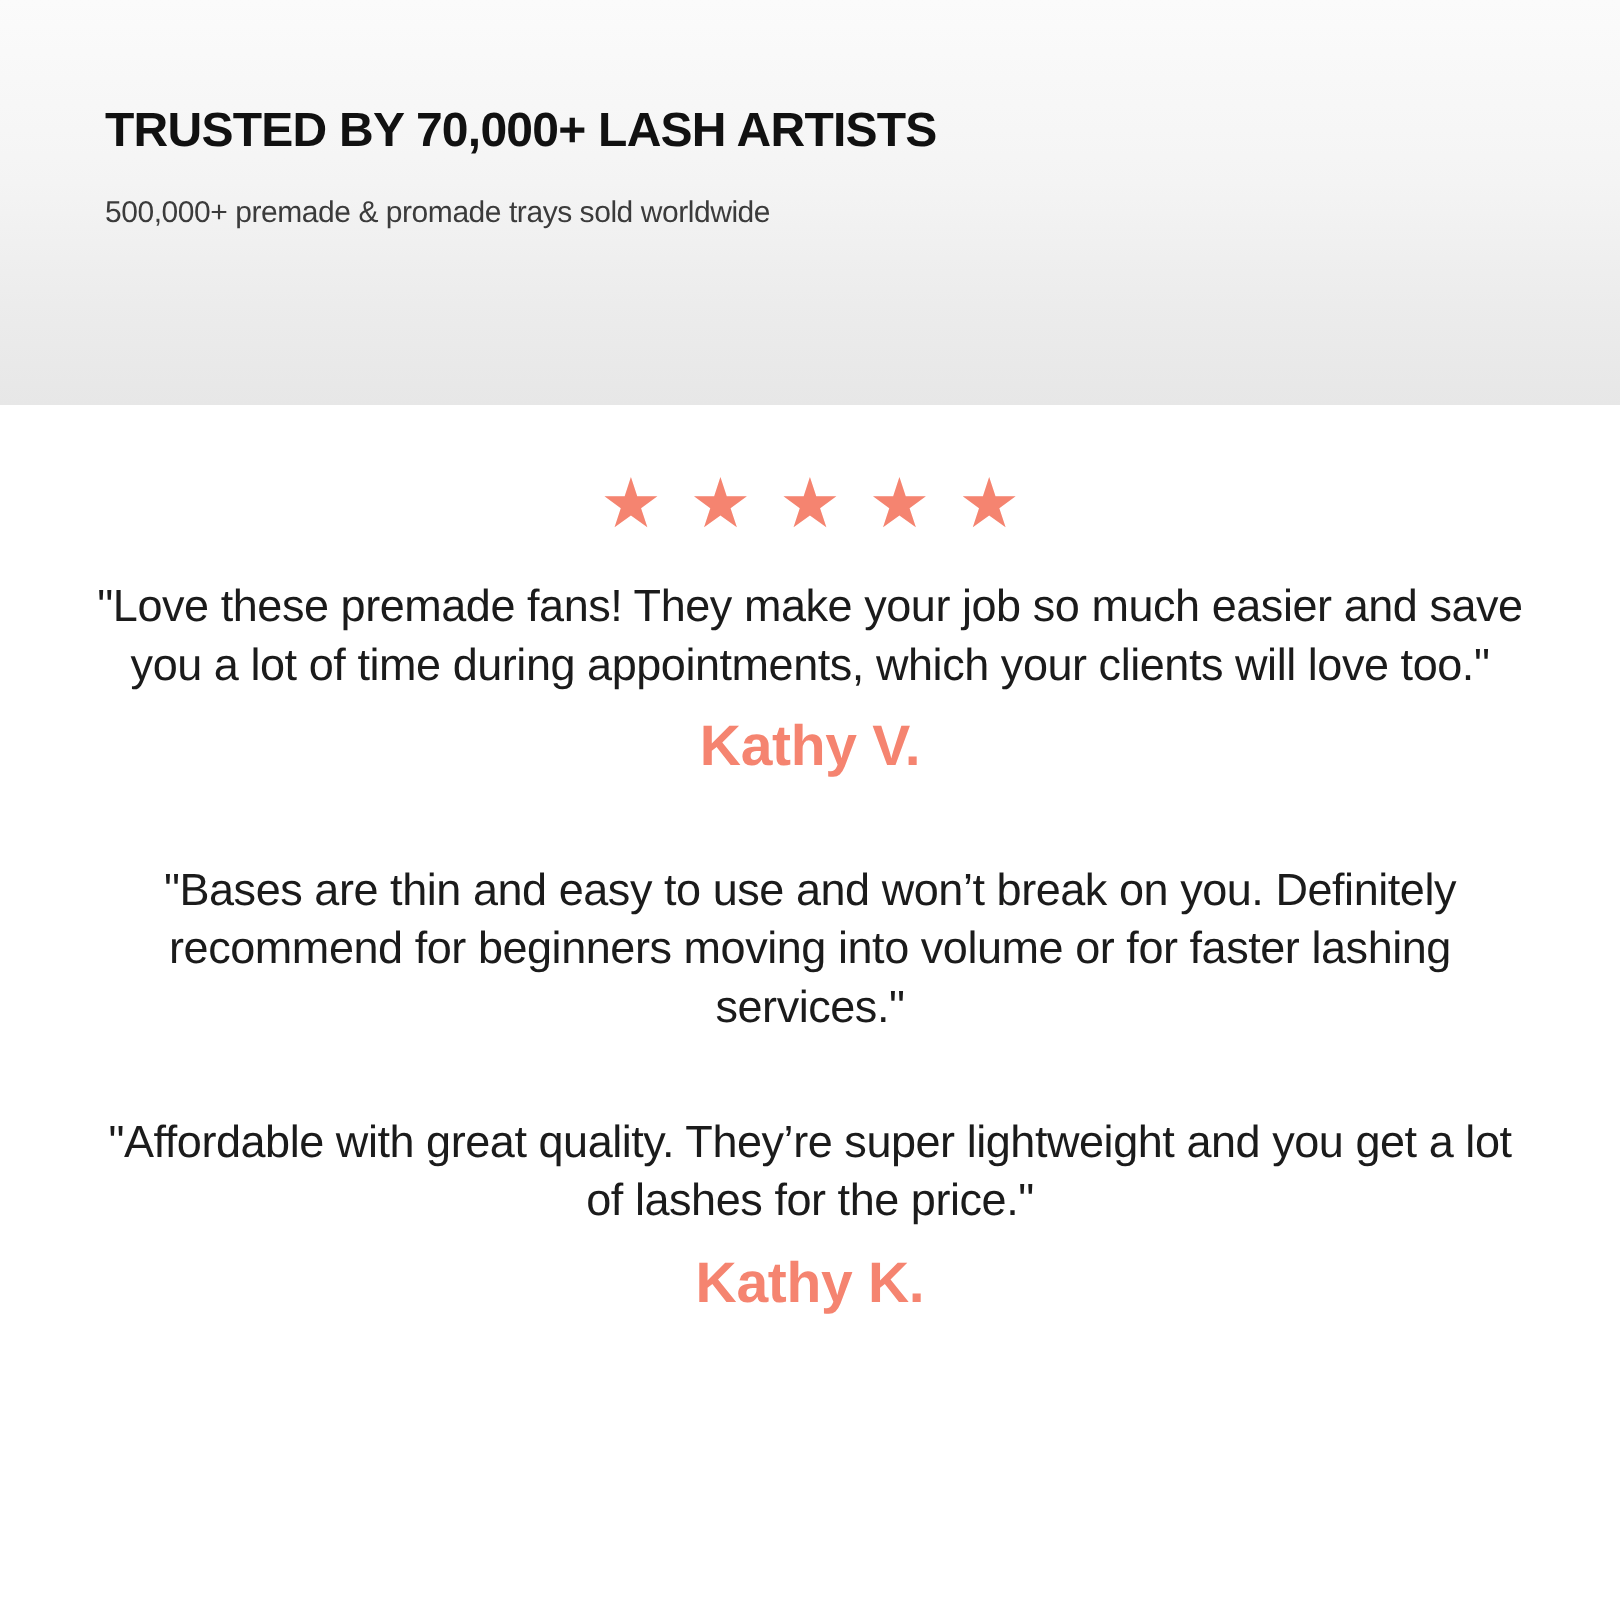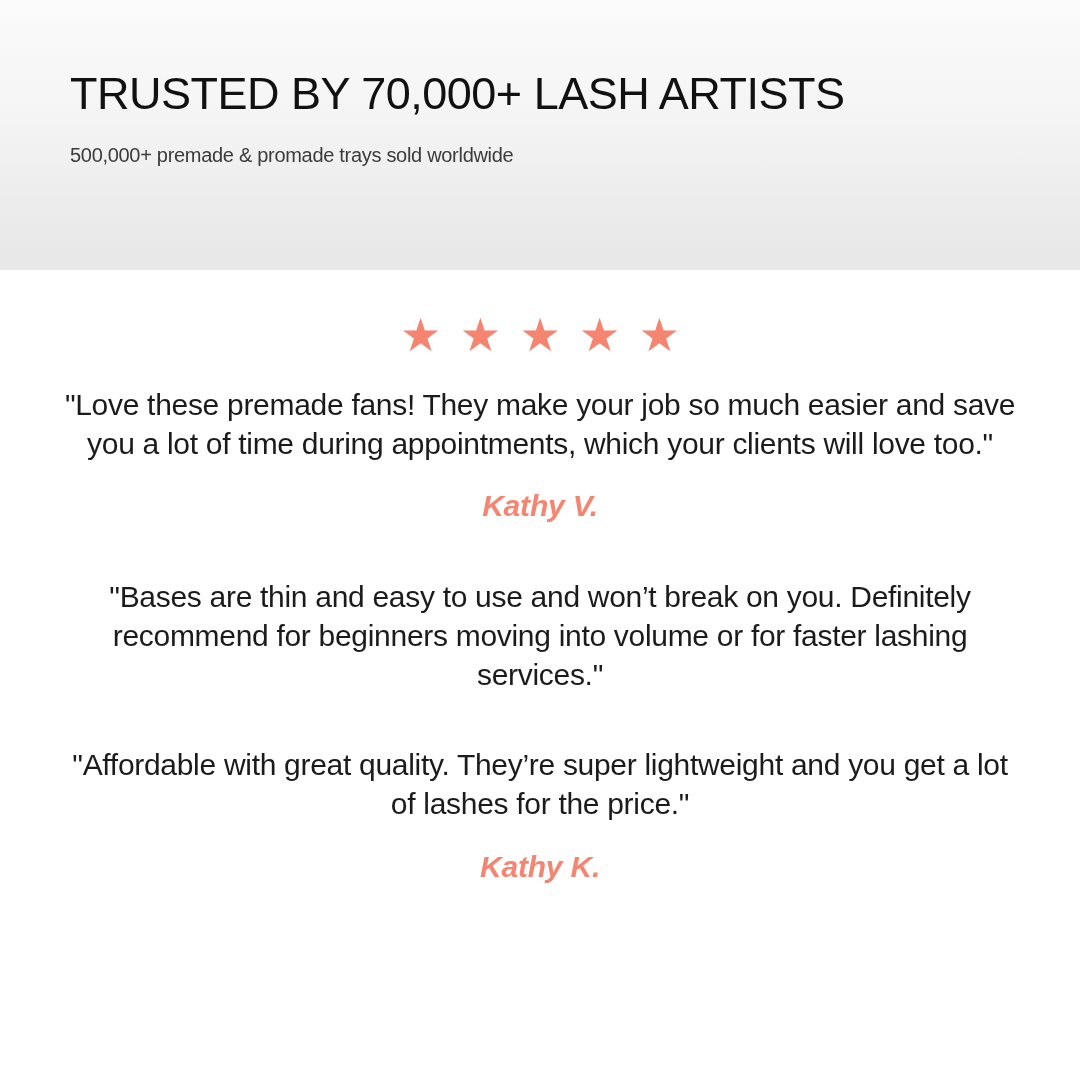--- a/index.html
+++ b/index.html
@@ -23,22 +23,22 @@
   
   .header {
     position: relative;
     width: 1080px;
     height: 270px;
     background: linear-gradient(180deg, #fbfbfb 0%, #f4f4f4 45%, #ececec 75%, #e7e7e7 100%);
     box-sizing: border-box;
     padding: 70px 60px 0 70px;
   }
   .header-title {
-    font-size: 45px;
-    font-weight: normal;
+    font-size: 32px;
+    font-weight: bold;
     letter-spacing: -0.5px;
     color: #111111;
     line-height: 1.05;
     margin: 0;
     white-space: nowrap;
   }
   .header-sub {
     margin: 26px 0 0 0;
     font-size: 20px;
     font-weight: 400;
@@ -76,26 +76,25 @@
   }
   .quote {
     font-size: 30px;
     line-height: 1.29;
     color: #1b1b1b;
     letter-spacing: -0.3px;
     margin: 0 auto;
     max-width: 965px;
   }
   .author {
-    margin-top: 26px;
-    font-size: 30px;
+    margin-top: 14px;
+    font-size: 38px;
     font-weight: bold;
     color: #f58470;
     letter-spacing: -0.2px;
-    font-style: italic;
   }
   .gap-1 { margin-bottom: 55px; }
   .gap-2 { margin-bottom: 52px; }
 </style>
 </head>
 <body>
 
 <div class="page">
 
   <div class="header">

